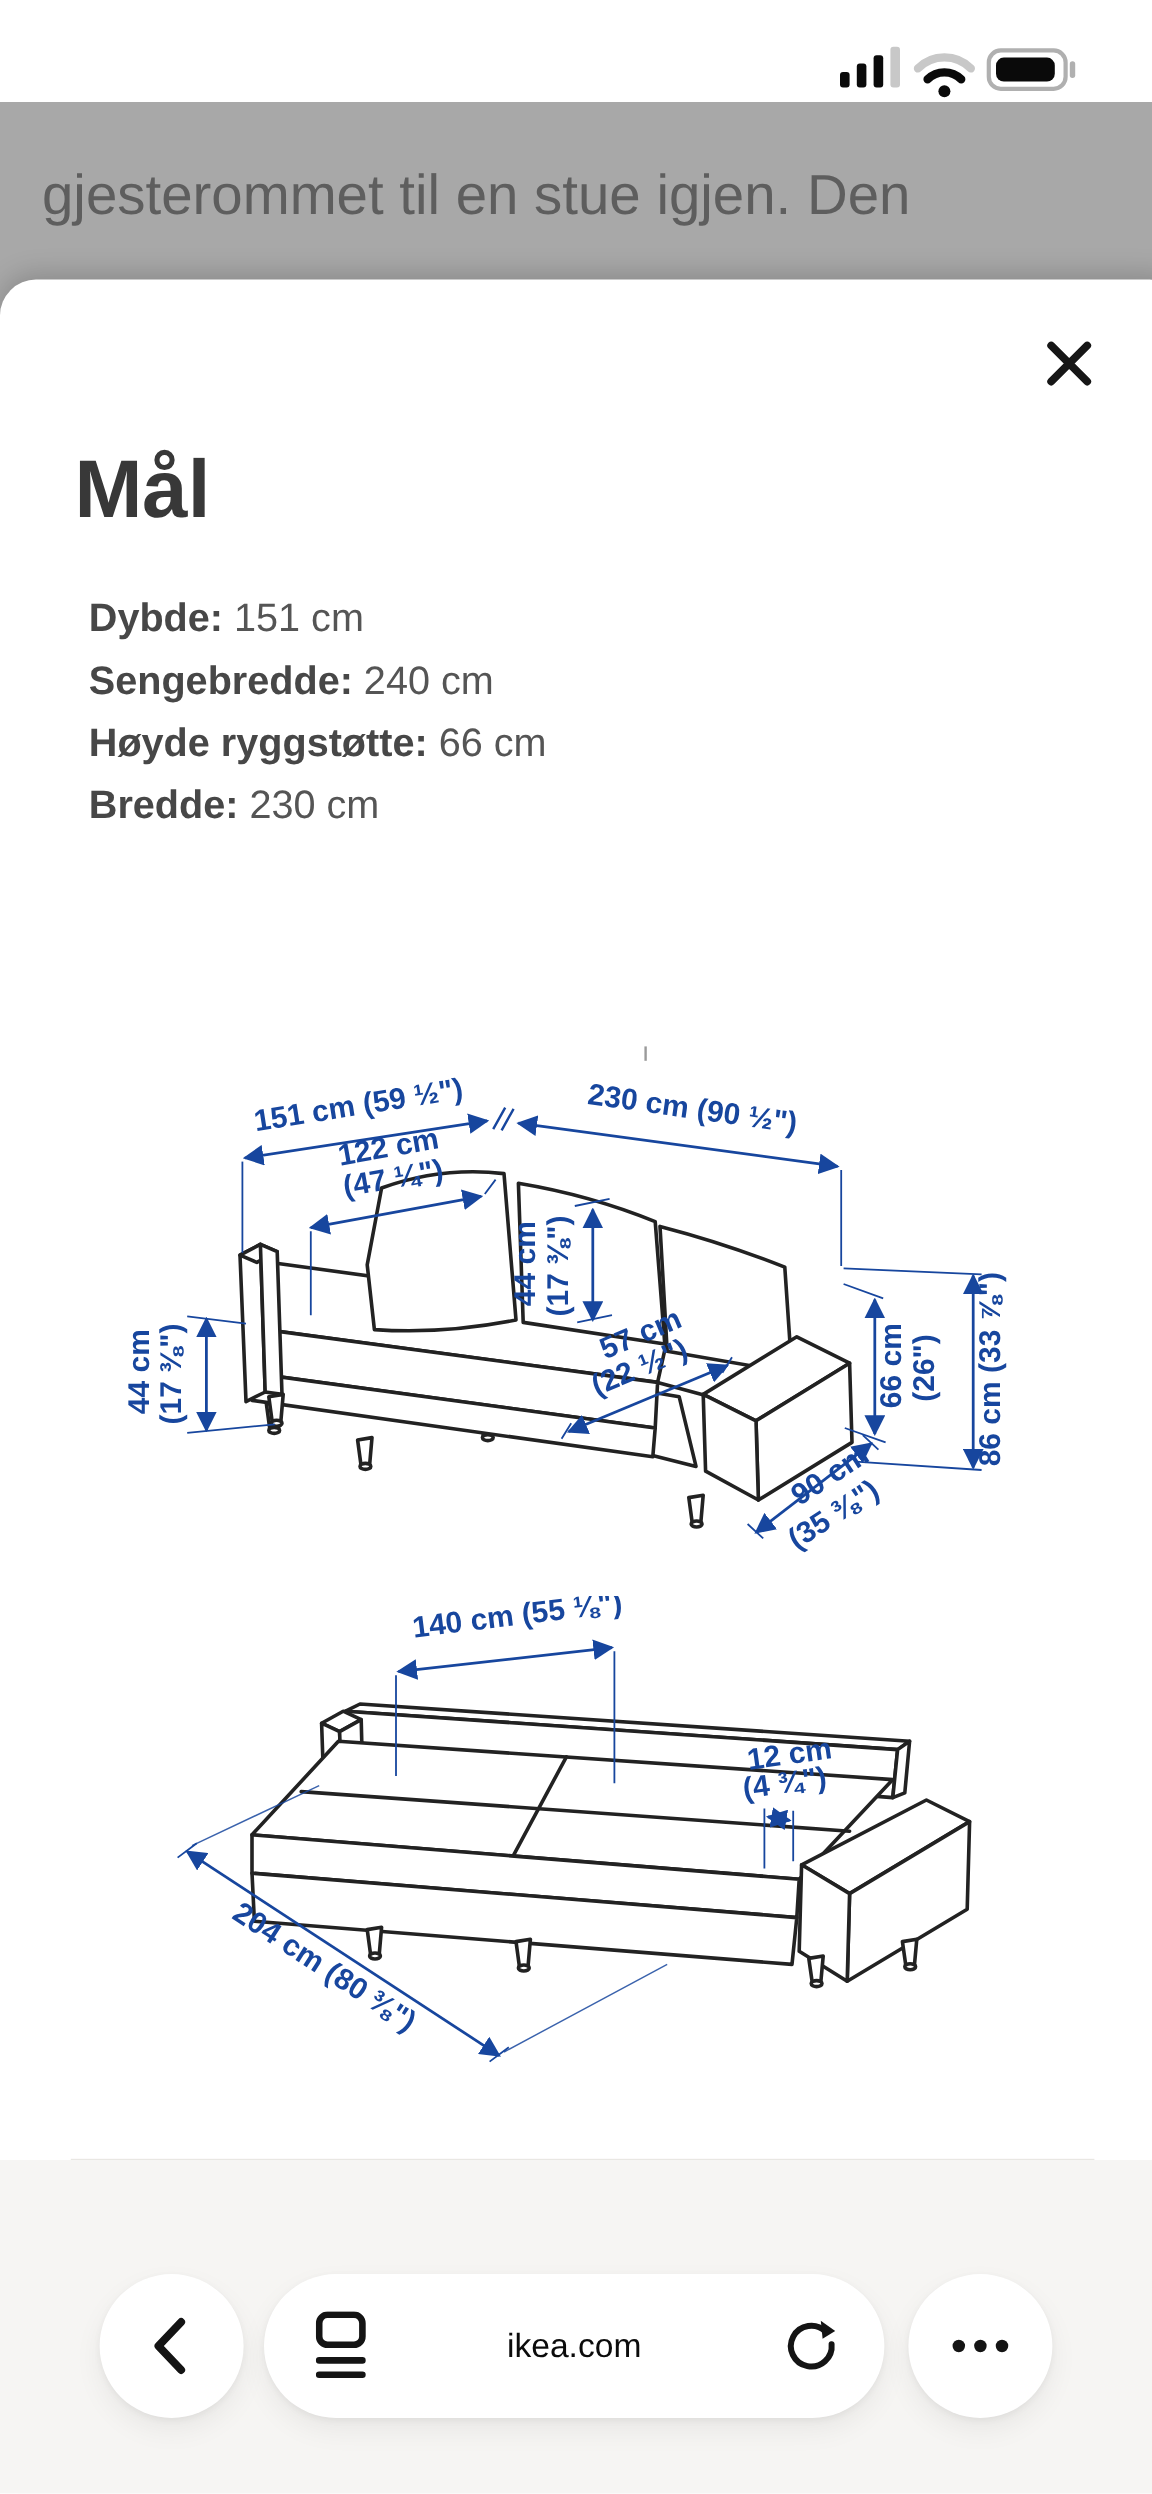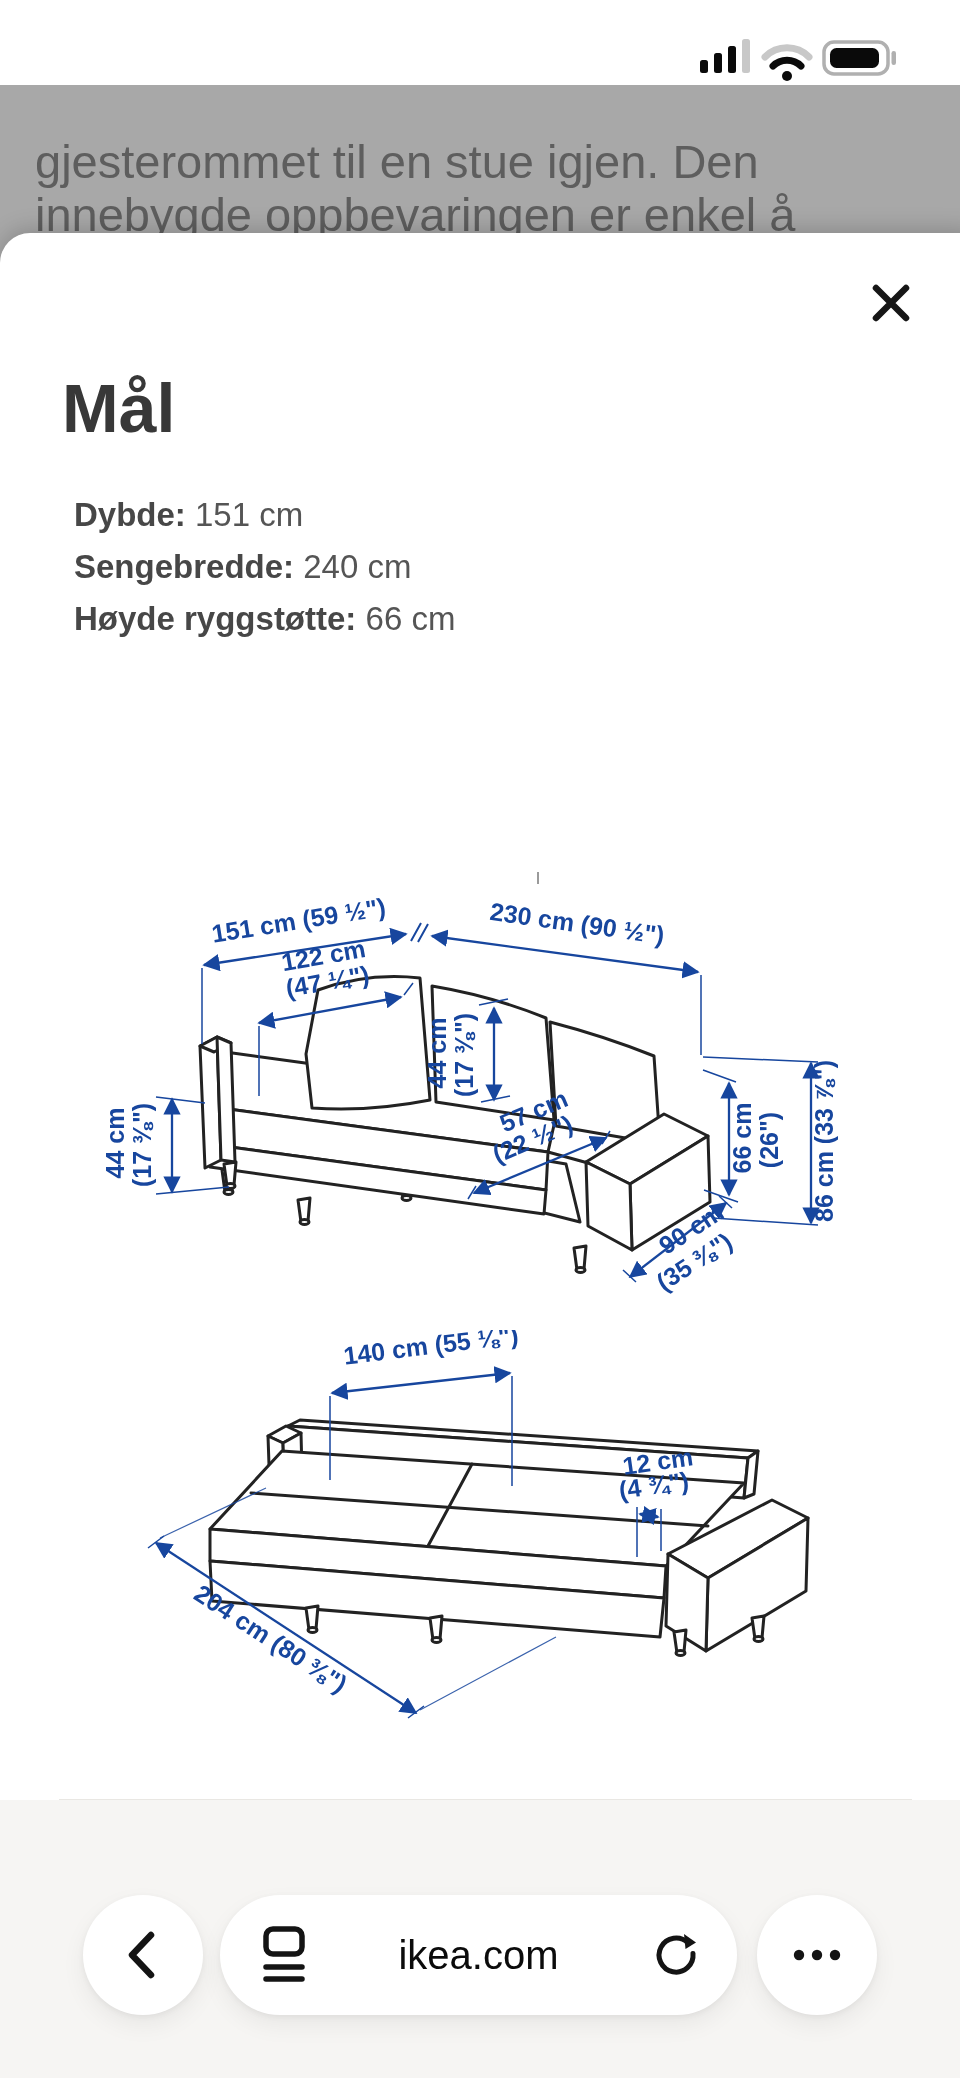--- a/index.html
+++ b/index.html
@@ -27,21 +27,21 @@
   
   .toolbar{position:absolute;left:0;top:1567px;width:960px;height:278px;background:#f6f5f3;}
   .tb-circle{position:absolute;top:95px;width:120px;height:120px;border-radius:60px;background:#fff;border:none;
              padding:0;cursor:pointer;box-shadow:0 10px 24px rgba(0,0,0,.06),0 2px 6px rgba(0,0,0,.05);
              display:flex;align-items:center;justify-content:center;}
   .tb-back{left:83px;}
   .tb-more{left:757px;}
   .tb-pill{position:absolute;left:220px;top:95px;width:517px;height:120px;border-radius:60px;background:#fff;
            box-shadow:0 10px 24px rgba(0,0,0,.06),0 2px 6px rgba(0,0,0,.05);}
   .pill-url{position:absolute;left:0;top:0;width:100%;height:120px;line-height:120px;text-align:center;
-            font-size:40px;color:#0b0b0b;}
+            font-size:28px;color:#0b0b0b;}
   .pill-iconbtn{position:absolute;top:0;height:120px;border:none;background:transparent;padding:0;cursor:pointer;
                 display:flex;align-items:center;justify-content:center;}
   .pm{left:36px;width:56px;}
   .rf{left:428px;width:56px;}
   svg text{font-family:"Liberation Sans",sans-serif;font-weight:700;}
 </style>
 </head>
 <body>
 
 <div id="screen">
@@ -62,37 +62,37 @@
       <g>
         <rect x="824" y="42" width="64" height="32" rx="10" fill="none" stroke="#b0b0b0" stroke-width="3.5"></rect>
         <rect x="830" y="48" width="49" height="20" rx="6.5" fill="#0a0a0a"></rect>
         <rect x="891.5" y="51" width="4.5" height="14" rx="2.2" fill="#b0b0b0"></rect>
       </g>
     </svg>
   </div>
 
   <div class="scrim">
     <div class="l1">gjesterommet til en stue igjen. Den</div>
-    <div class="l2">innebygde oppbevaringen er enkel å</div>
   </div>
 
   <div class="sheet">
 
     <button class="close-btn" aria-label="close">
       <svg width="54" height="54" viewBox="0 0 54 54">
         <path d="M12,11 L42,41 M42,11 L12,41" stroke="#161616" stroke-width="6.5" stroke-linecap="round" fill="none"></path>
       </svg>
     </button>
 
     <div class="sheet-title">Mål</div>
 
     <div class="specs">
       <div class="spec-row"><b>Dybde:</b> <span>151 cm</span></div>
       <div class="spec-row"><b>Sengebredde:</b> <span>240 cm</span></div>
       <div class="spec-row"><b>Høyde ryggstøtte:</b> <span>66 cm</span></div>
+      <div class="spec-row"><b>Bredde:</b> <span>230 cm</span></div>
     </div>
 
     <svg class="diagram" style="top:417px" width="960" height="660" viewBox="0 0 960 660">
       <defs>
         <marker id="arr" viewBox="0 0 10 10" refX="9" refY="5" markerWidth="7.5" markerHeight="7.5" orient="auto-start-reverse">
             <path d="M0,0 L10,5 L0,10 z" fill="#17469e"></path>
           </marker>
       </defs>
       <path d="M538,222 L538,234" stroke="#9a9a9a" stroke-width="2"></path>
 

